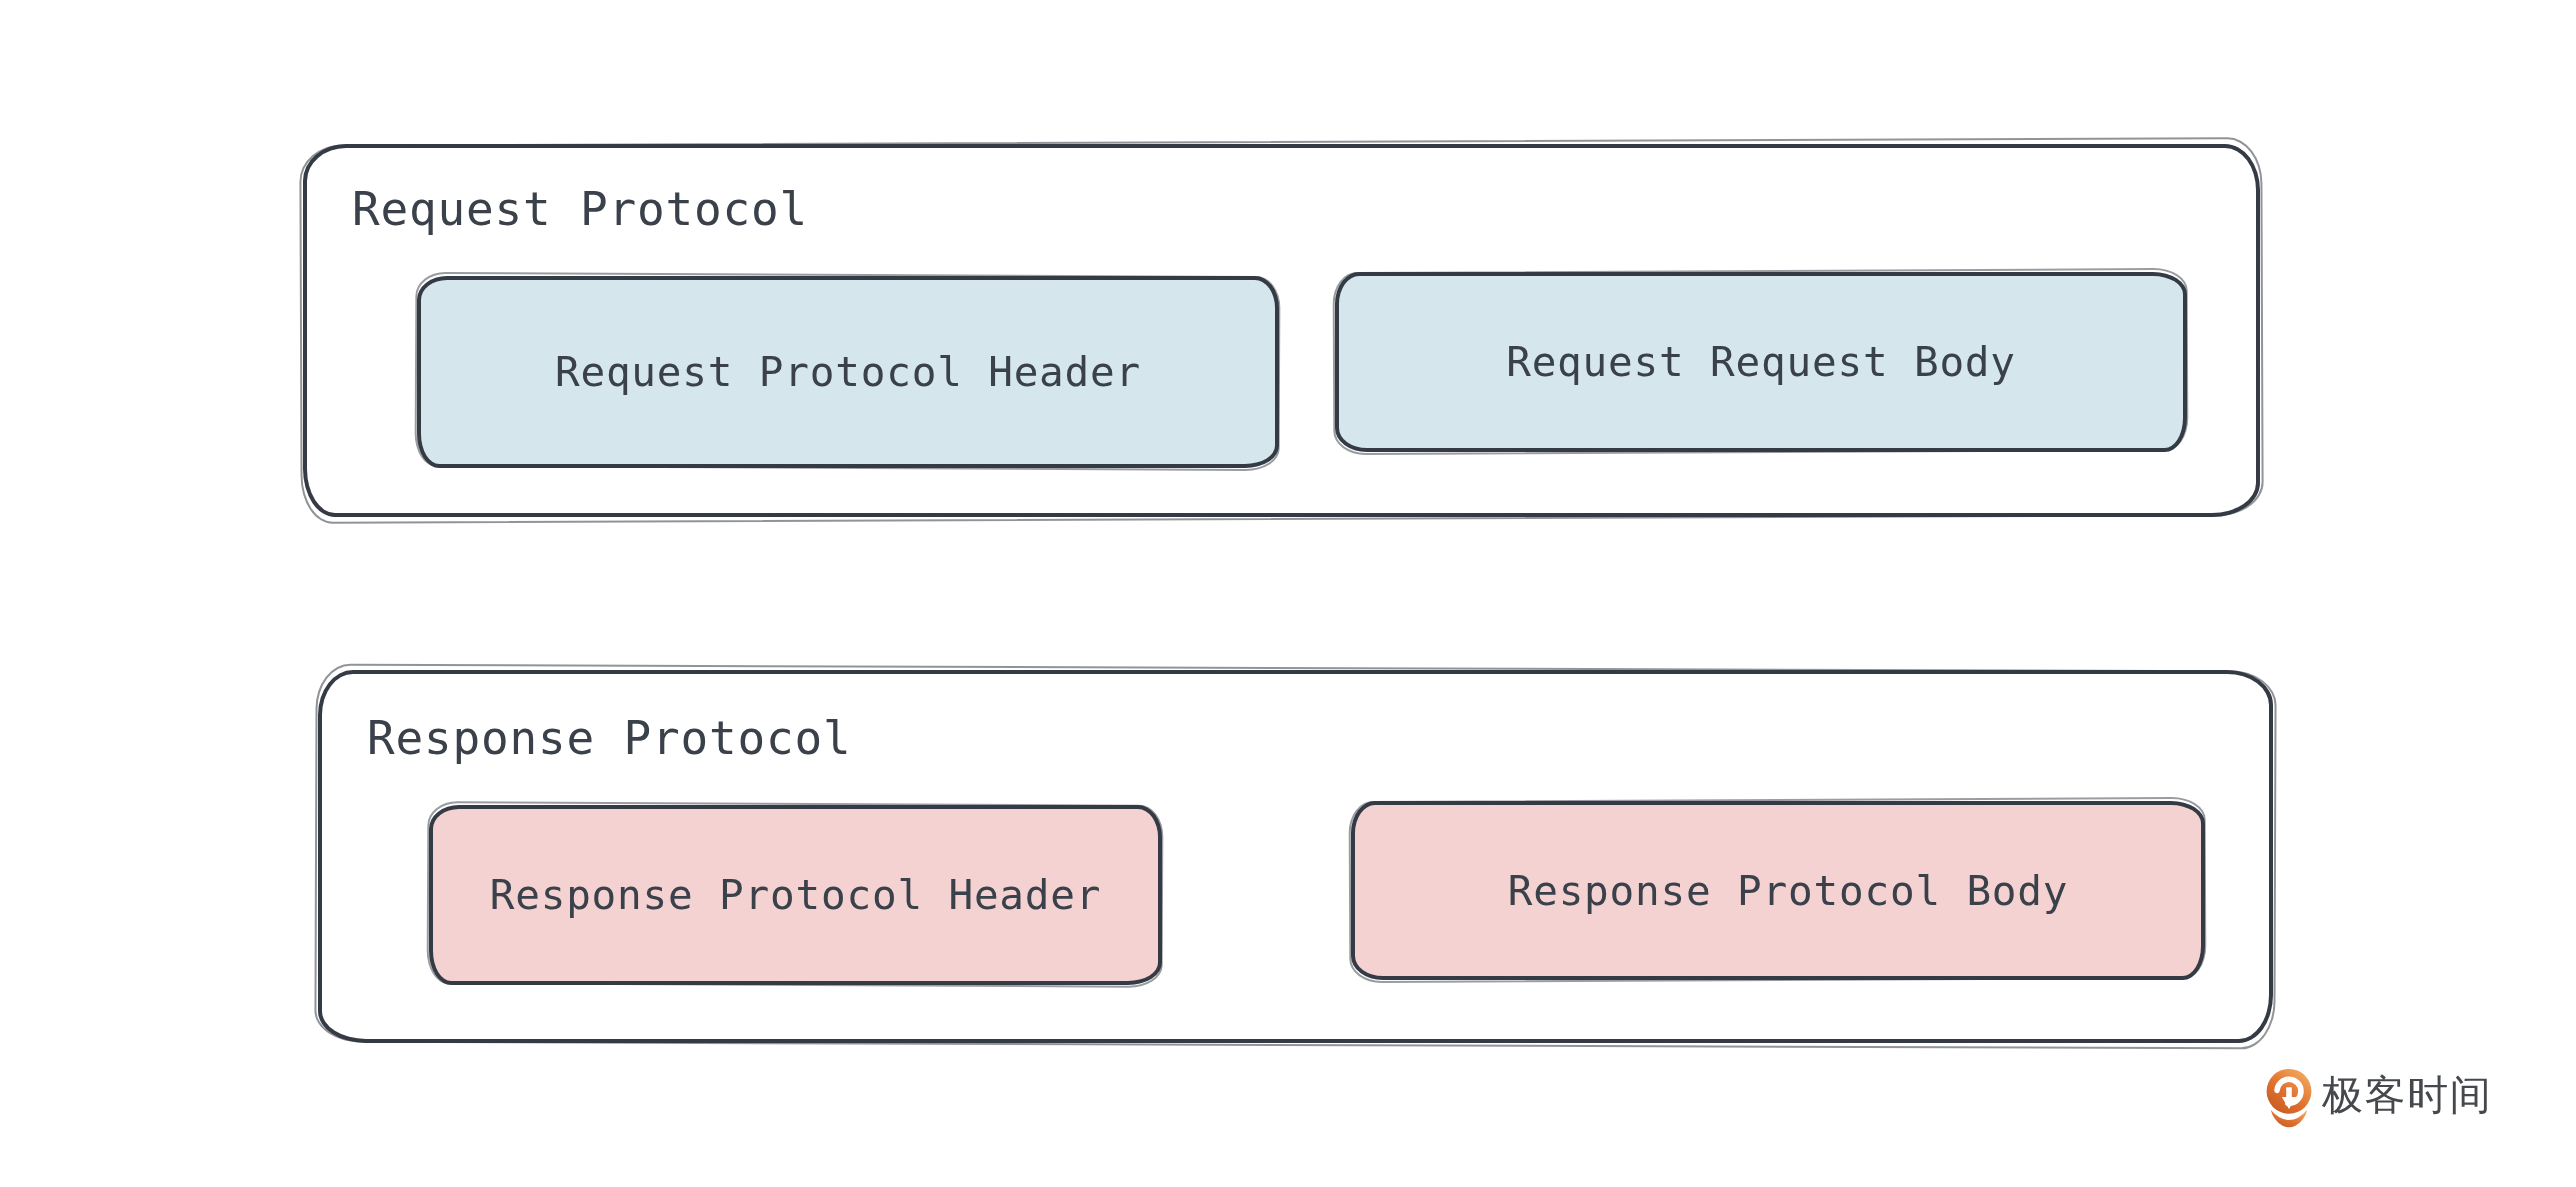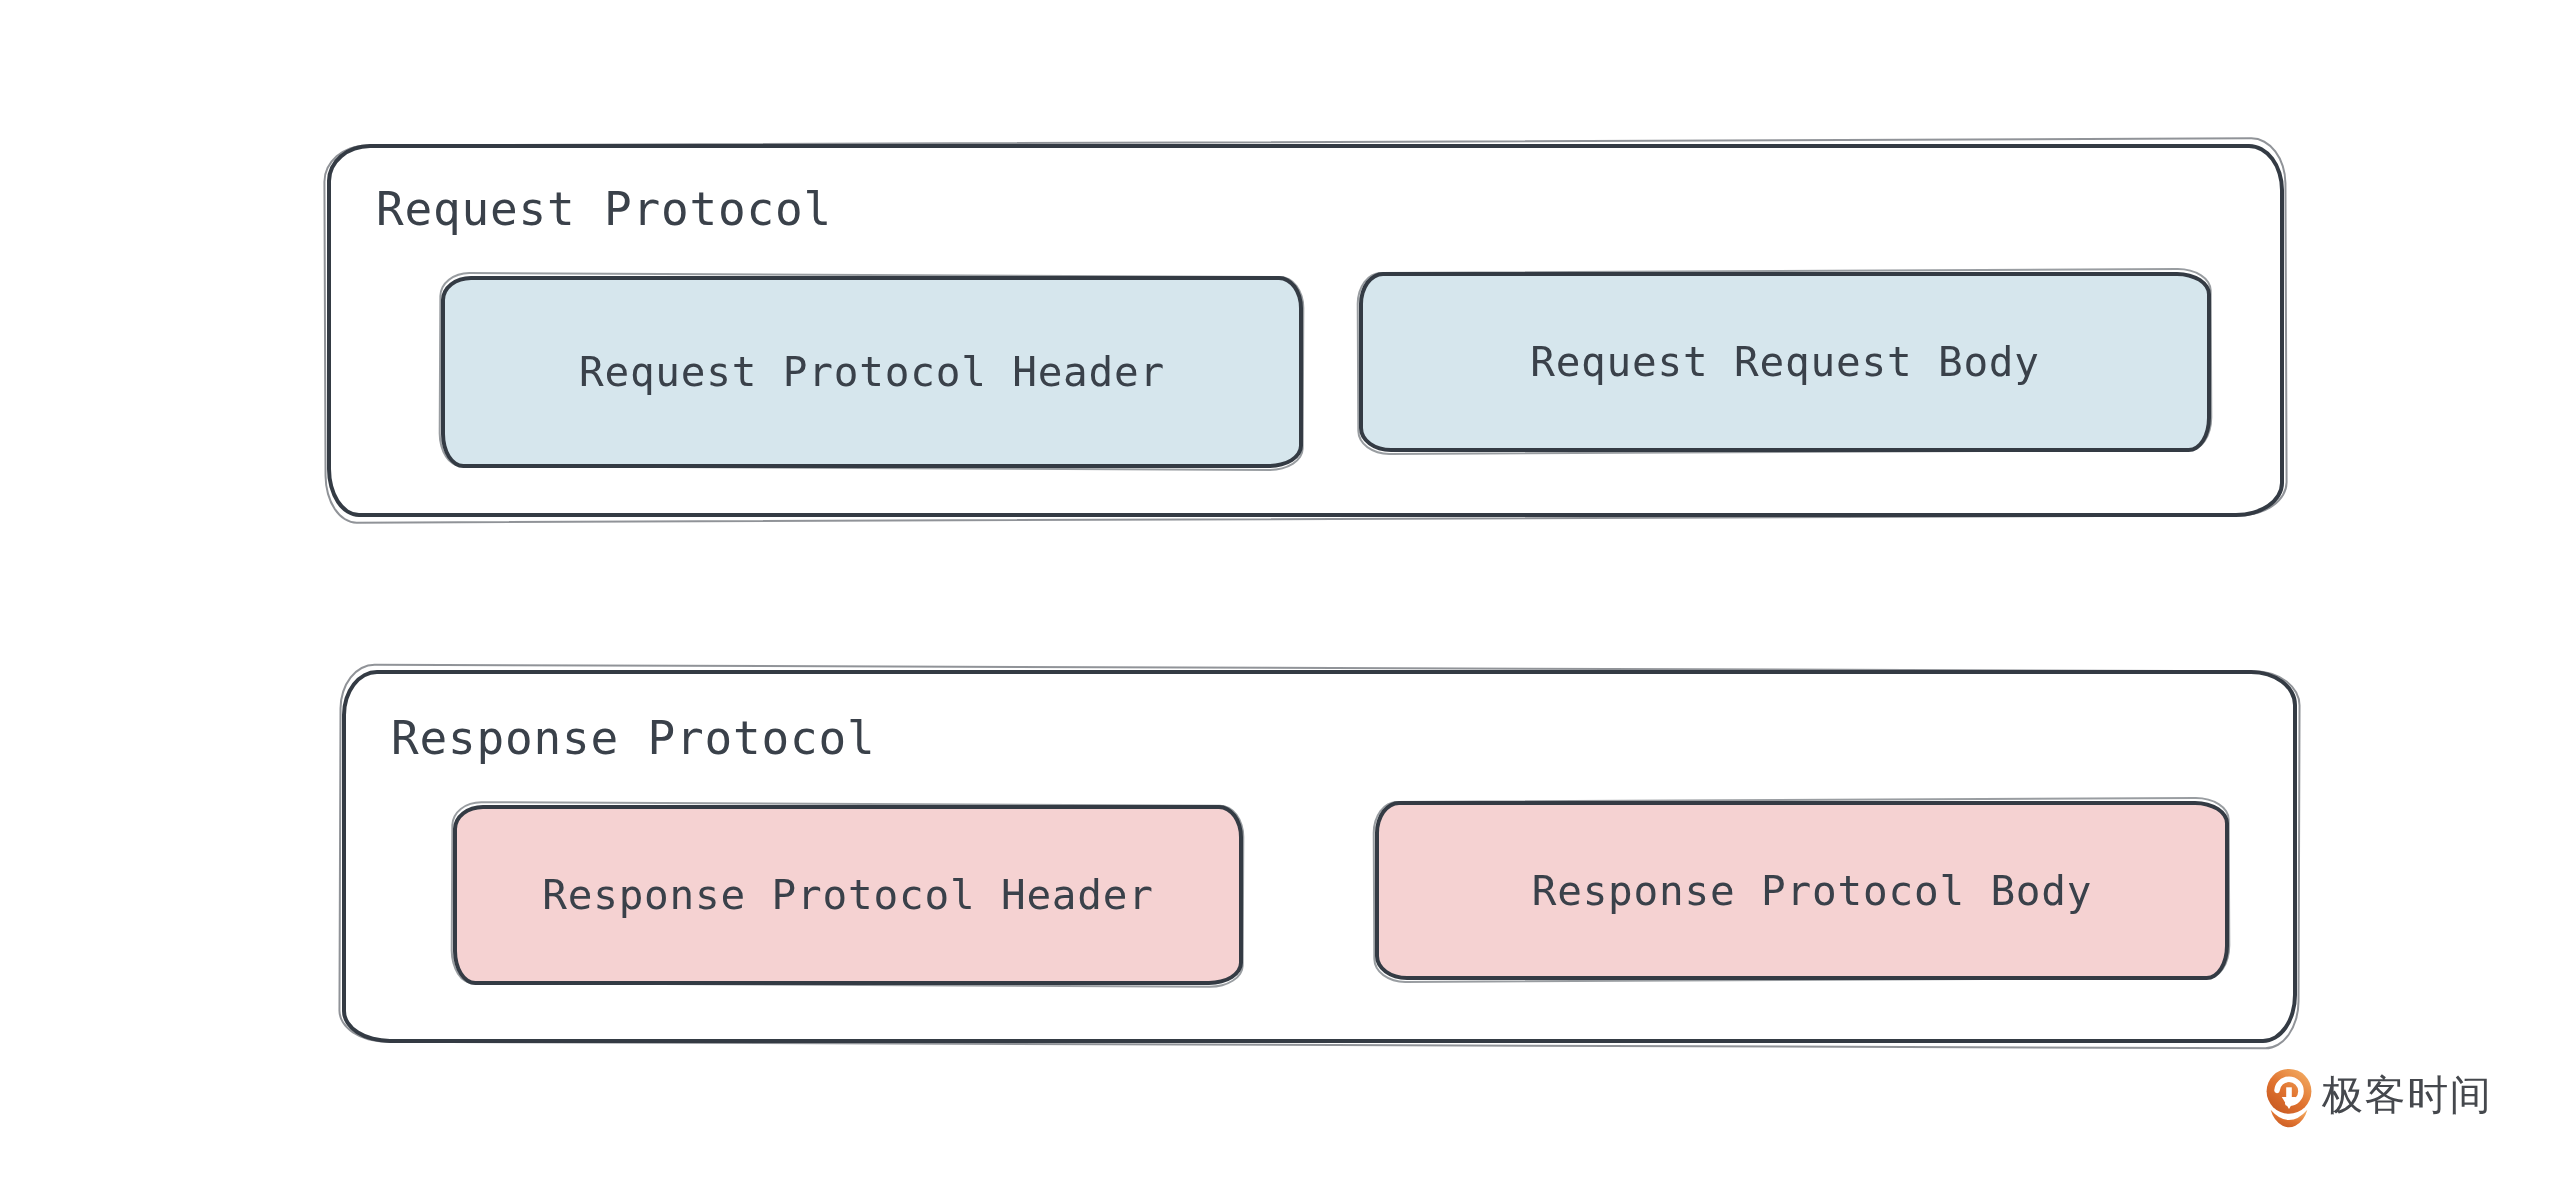--- a/index.html
+++ b/index.html
@@ -32,21 +32,20 @@
     inset: -7.2px;
     border: 2.4px solid var(--ink);
     border-radius: inherit;
     opacity: 0.55;
     transform: rotate(-0.22deg);
     pointer-events: none;
   }
   .outer-box {
     background: var(--canvas-bg);
     border-radius: 43px 35px 48px 32px / 37px 46px 34px 48px;
-    margin-left: 24px;
   }
   .outer-box.response {
     border-radius: 35px 46px 34px 48px / 45px 35px 48px 32px;
   }
   .outer-box.response::before { transform: rotate(0.2deg); }
   .outer-label {
     position: absolute;
     font-size: 46px;
     letter-spacing: 0.8px;
     white-space: nowrap;
@@ -76,21 +75,21 @@
 
   
   .request-outer  { left: 303px;  top: 144px;  width: 1957px; height: 373px; }
   .request-label  { left: 45px;   top: 34px; }
   .request-header { left: 110px;  top: 128px;  width: 862px; height: 192px; }
   .request-body   { left: 1028px; top: 124px;  width: 852px; height: 180px; }
 
   
   .response-outer  { left: 318px;  top: 670px;  width: 1955px; height: 373px; }
   .response-label  { left: 45px;   top: 37px; }
-  .response-header { left: 107px;  top: 131px;  width: 790px; height: 180px; }
+  .response-header { left: 107px;  top: 131px;  width: 733px; height: 180px; }
   .response-body   { left: 1029px; top: 127px;  width: 854px; height: 179px; padding-left: 20px; }
 
   
   .brand {
     position: absolute;
     left: 2265px;
     top: 1068px;
     display: flex;
     align-items: flex-start;
     gap: 9px;

